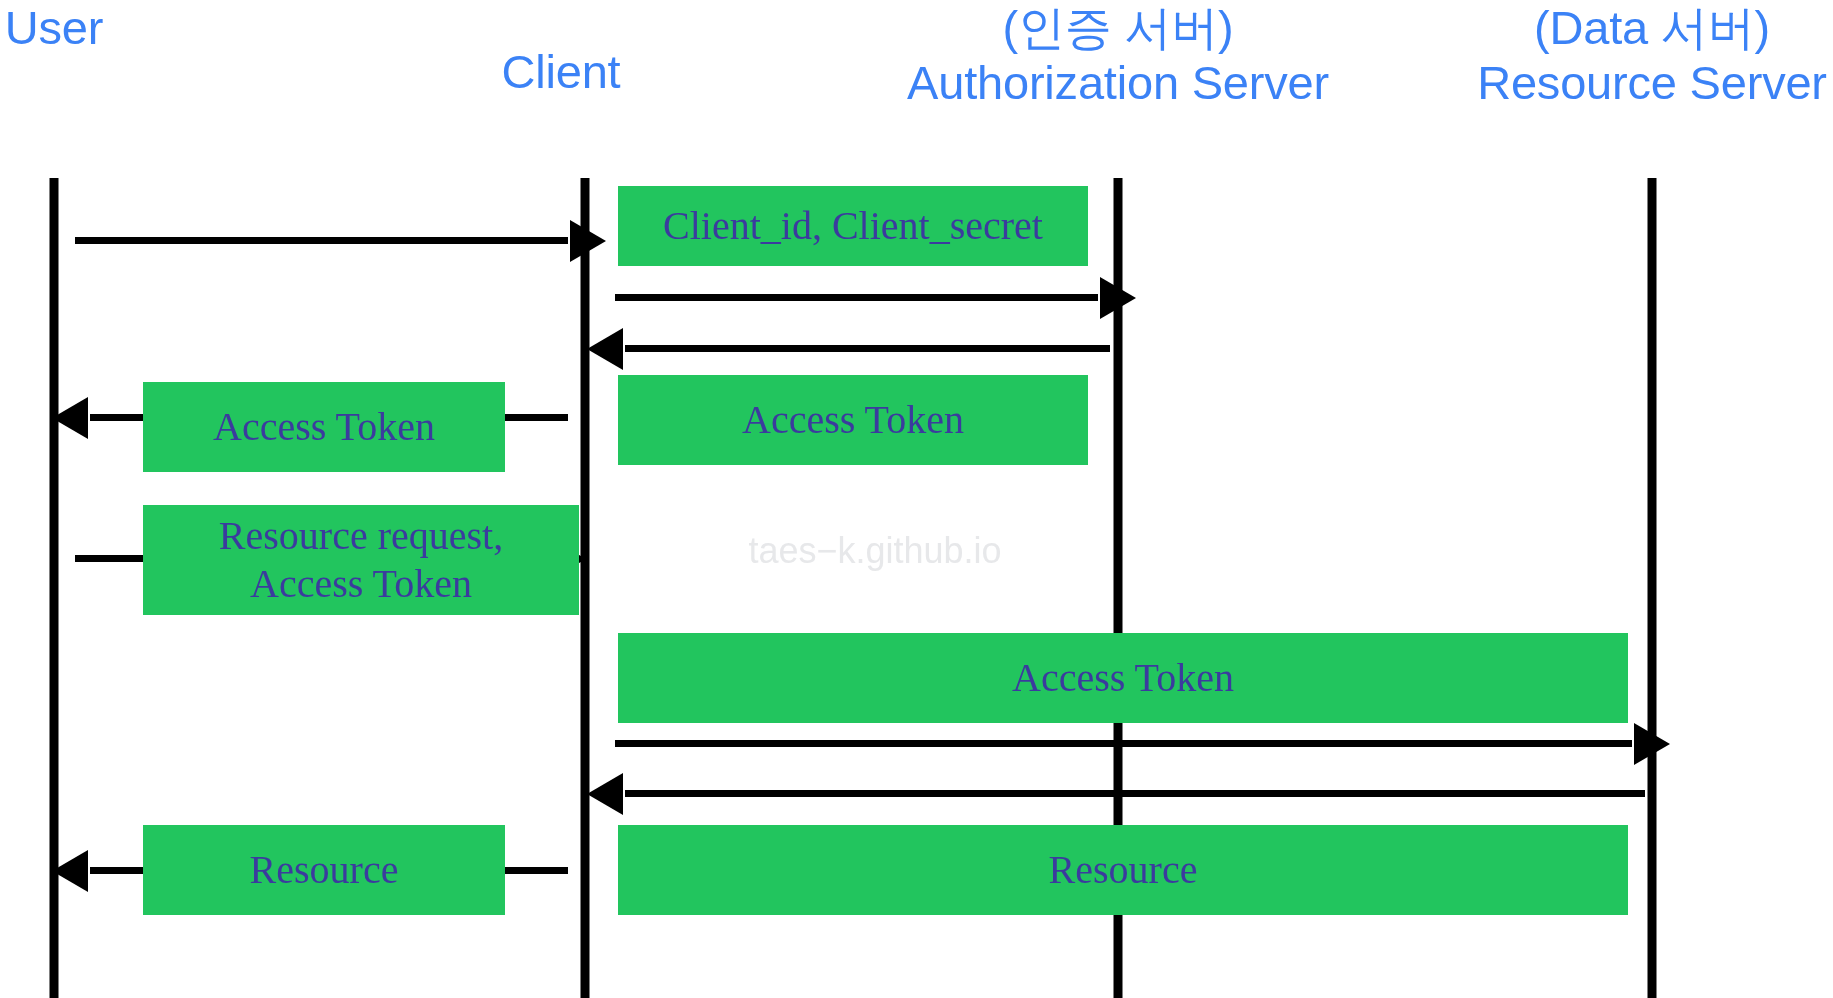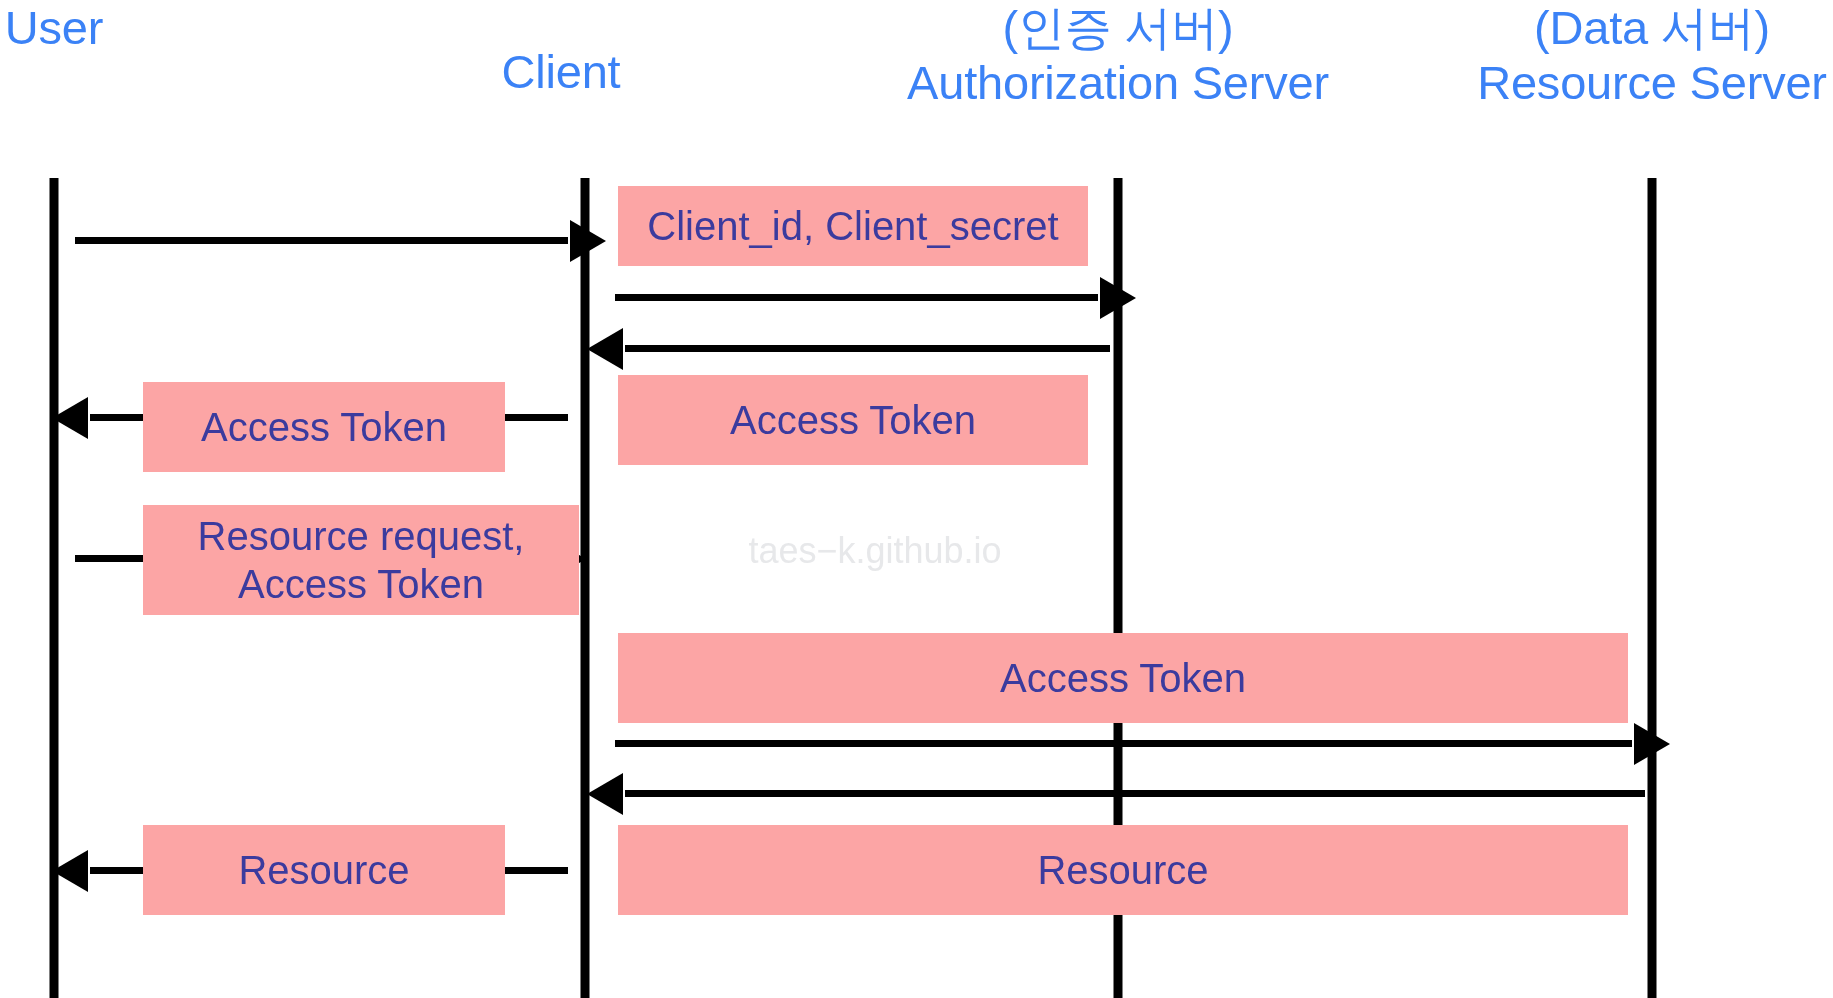--- a/index.html
+++ b/index.html
@@ -66,32 +66,33 @@
     left: -2px;
     transform: translate(-100%, -50%);
     border-top: 21px solid transparent;
     border-bottom: 21px solid transparent;
     border-right: 36px solid #000000;
   }
 
   
   .label-box {
     position: absolute;
-    background: #fca5a5;
+    background: #22c55e;
     color: #3b3b9e;
     display: flex;
     align-items: center;
     justify-content: center;
     text-align: center;
     font-size: 40px;
     line-height: 1.2;
     font-weight: 400;
     z-index: 4;
     box-sizing: border-box;
     padding: 0 6px;
+    font-family: Liberation Serif, serif;
   }
   .label-box .lb-text { display: block; }
   .label-box .lb-text .lb-line { display: block; }
 
   
   .watermark {
     position: absolute;
     color: #e7e8ea;
     font-size: 36px;
     font-weight: 400;

